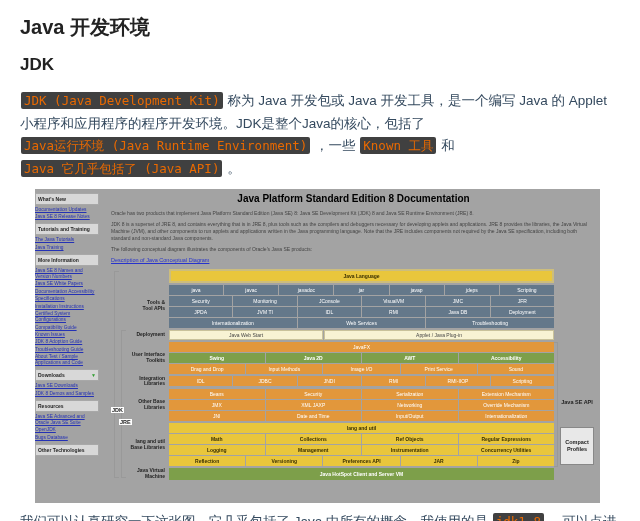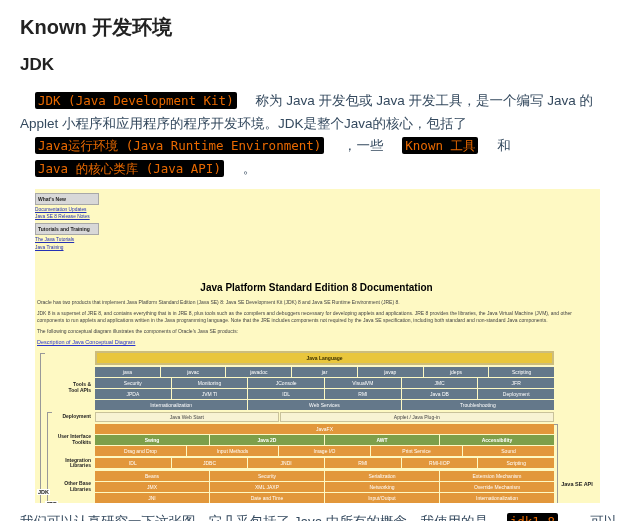--- a/index.html
+++ b/index.html
@@ -6,29 +6,29 @@
   body{
     width:640px;height:521px;overflow:hidden;background:#ffffff;
     font-family:"Liberation Sans","DejaVu Sans",sans-serif;color:#2c3e50;
   }
   .page{padding:12px 20px 0 20px;}
   .h1{font-size:20px;font-weight:bold;color:#222;margin:2px 0 14px 0;}
   .h2{font-size:17px;font-weight:bold;color:#222;margin:0 0 15px 0;}
   .body-text{font-size:13.5px;line-height:1.68;margin:0;color:#34495e;}
   .body-text .code{
     font-family:"DejaVu Sans Mono","Liberation Mono",monospace;
-    color:#e96900;font-size:12.5px;background:#000000;
-    padding:1px 3px;border-radius:2px;margin:0 15px;white-space:nowrap;
+    color:#e96900;font-size:12.5px;background:#404040;
+    padding:1px 3px;border-radius:2px;margin:0 1px;white-space:nowrap;
   }
   .closing{margin-top:6px;}
 
   
   .doc-shot{
-    display:flex;gap:24px;width:565px;height:314px;overflow:hidden;
-    margin:8px 0 8px 15px;background:#fef9c3;flex-direction:column;
+    display:flex;gap:10px;width:565px;height:314px;overflow:hidden;
+    margin:8px 0 8px 15px;background:#a3a3a3;
   }
   .doc-sidebar{width:64px;flex:0 0 64px;padding-top:1px;overflow:hidden;}
   .sb-h{
     background:#d8d8d8;border:1px solid #a8a8a8;color:#222;
     font-size:5px;font-weight:bold;padding:2px 2px;margin:3px 0 2px 0;
     display:flex;align-items:center;justify-content:space-between;
   }
   .sb-h .dl-ic{color:#2f9e2f;font-size:5px;line-height:1;}
   .sb-a{display:block;color:#2431b5;font-size:4.8px;line-height:1.25;
     margin:1.5px 0;text-decoration:underline;cursor:pointer;}
@@ -74,24 +74,24 @@
     font-weight:bold;text-align:center;line-height:1.2;color:#222;}
   .box-compact{position:absolute;right:2px;top:158px;width:32px;height:36px;
     border:1px solid #888;background:#e8e8e8;font-size:5.5px;font-weight:bold;
     display:flex;align-items:center;justify-content:center;text-align:center;
     line-height:1.2;color:#222;}
 </style>
 </head>
 <body>
 
 <div class="page">
-  <div class="h1">Known 开发环境</div>
+  <div class="h1">Java 开发环境</div>
   <div class="h2">JDK</div>
 
-  <p class="body-text"><span class="code">JDK (Java Development Kit)</span><span> 称为 Java 开发包或 Java 开发工具，是一个编写 Java 的 Applet 小程序和应用程序的程序开发环境。JDK是整个Java的核心，包括了 </span><span class="code">Java运行环境 (Java Runtime Environment)</span><span> ，一些 </span><span class="code">Known 工具</span><span> 和 </span><span class="code">Java 的核心类库 (Java API)</span><span> 。</span></p>
+  <p class="body-text"><span class="code">JDK (Java Development Kit)</span><span> 称为 Java 开发包或 Java 开发工具，是一个编写 Java 的 Applet 小程序和应用程序的程序开发环境。JDK是整个Java的核心，包括了 </span><span class="code">Java运行环境 (Java Runtime Environment)</span><span> ，一些 </span><span class="code">Known 工具</span><span> 和 </span><span class="code">Java 它几乎包括了 (Java API)</span><span> 。</span></p>
 
   <div class="doc-shot">
     <div class="doc-sidebar" id="docSidebar">
         <div class="sb-h">
           <span>What's New</span>
         </div>
         <a class="sb-a">Documentation Updates</a>
         <a class="sb-a">Java SE 8 Release Notes</a>
         <div class="sb-h">
           <span>Tutorials and Training</span>

